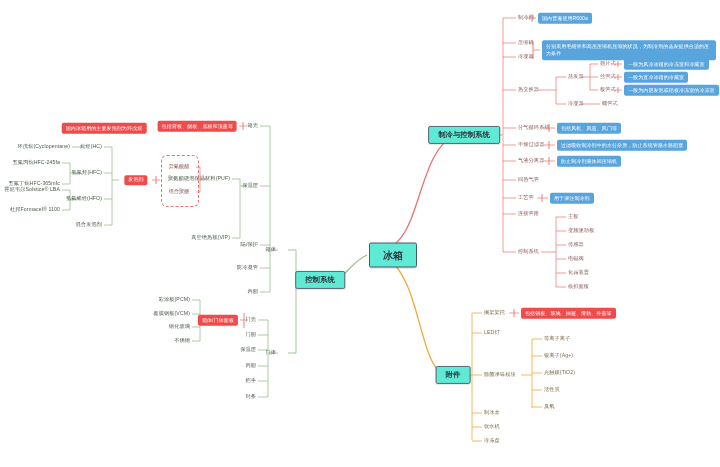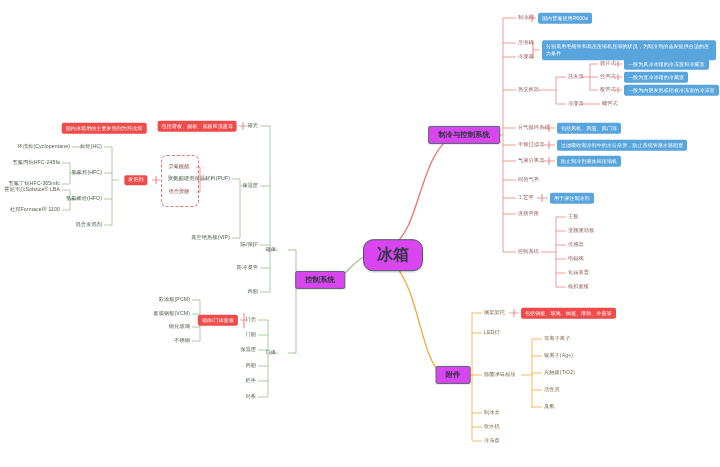--- a/index.html
+++ b/index.html
@@ -21,29 +21,29 @@
     letter-spacing:.1px;
   }
   .leaf.g{color:#4d5b4d;}
   .leaf.r{color:#8c5a5a;}
   .leaf.o{color:#7d6a4a;}
 
   
   .boxnode{
     transform:translate(-50%,-50%);
     border:1px solid #5a6472;
-    background:#d946ef;
+    background:#5eead4;
     border-radius:2px;
     padding:4px 9px;
     font-size:7.4px;
     color:#2f3640;
     font-weight:bold;
     box-shadow:0 1px 1px rgba(0,0,0,.10);
   }
-  .boxnode.center{font-size:16px;padding:6px 13px;border-color:#4d5662;border-radius:10px;}
+  .boxnode.center{font-size:10px;padding:6px 13px;border-color:#4d5662;}
 
   
   .chip{
     transform:translateY(-50%);
     border-radius:2px;
     font-size:5px;
     padding:2.5px 4px;
     color:#fff;
     letter-spacing:.1px;
   }

